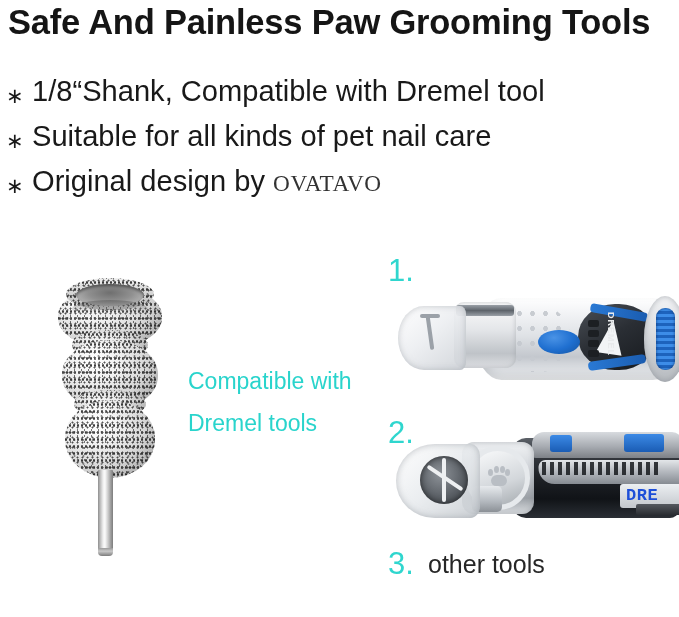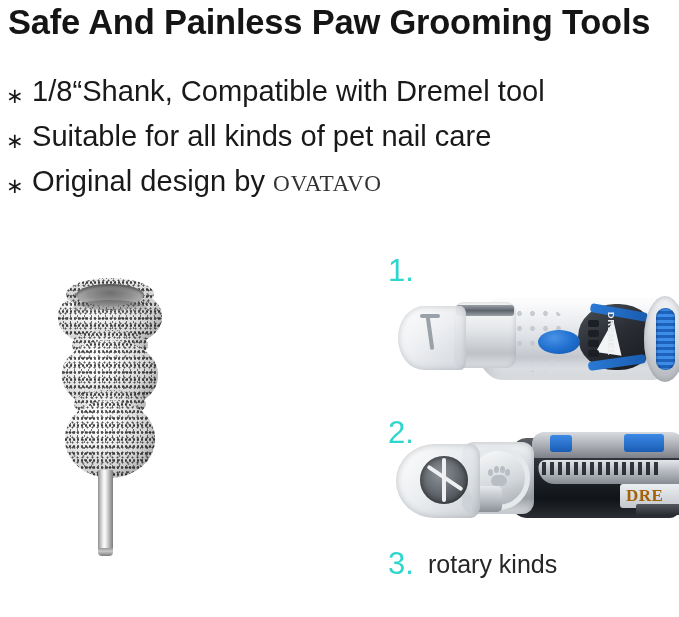--- a/index.html
+++ b/index.html
@@ -382,25 +382,25 @@
   }
   .t2-name-plate {
     position: absolute;
     left: 228px; top: 60px; width: 66px; height: 24px;
     background: linear-gradient(180deg, #eceff2 0%, #c3c7cc 100%);
     border-radius: 3px 0 0 3px;
   }
   .t2-name-text {
     position: absolute;
     left: 234px; top: 62px;
-    font-family: Liberation Serif, serif;
+    font-family: Liberation Mono, monospace;
     font-weight: bold;
     font-size: 17px;
     letter-spacing: 0.5px;
-    color: #a16207;
+    color: #1d4ed8;
     white-space: nowrap;
   }
   .t2-sub-plate {
     position: absolute;
     left: 244px; top: 80px; width: 50px; height: 11px;
     background: linear-gradient(180deg, #55595f 0%, #2a2d32 100%);
     border-radius: 2px;
   }
   .t2-nose {
     position: absolute;
@@ -513,27 +513,31 @@
       <div class="cup-outer">
           <div class="grit"></div>
         </div>
       <div class="cup-inner"></div>
       <div class="cup-lip"></div>
     </div>
     <div class="shank"></div>
     <div class="shank-tip"></div>
   </div>
 
+  <div id="callout">
+    <div>Compatible with</div>
+    <div>Dremel tools</div>
+  </div>
 
   <div class="num" id="num1">1.</div>
   <div class="num" id="num2">2.</div>
   <div class="num" id="num3">3.</div>
 
   <div id="item3-text">
-    <div class="l2">rotary kinds</div>
+    <div class="l2">other tools</div>
   </div>
 
   <div id="tool1">
     <div class="t1-body"></div>
     <div class="t1-grip-dots"></div>
     <div class="t1-badge"></div>
     <div class="t1-badge-dog"></div>
     <div class="t1-blue-stripe"></div>
     <div class="t1-blue-stripe2"></div>
     <div class="t1-badge-text">DREMEL</div>

